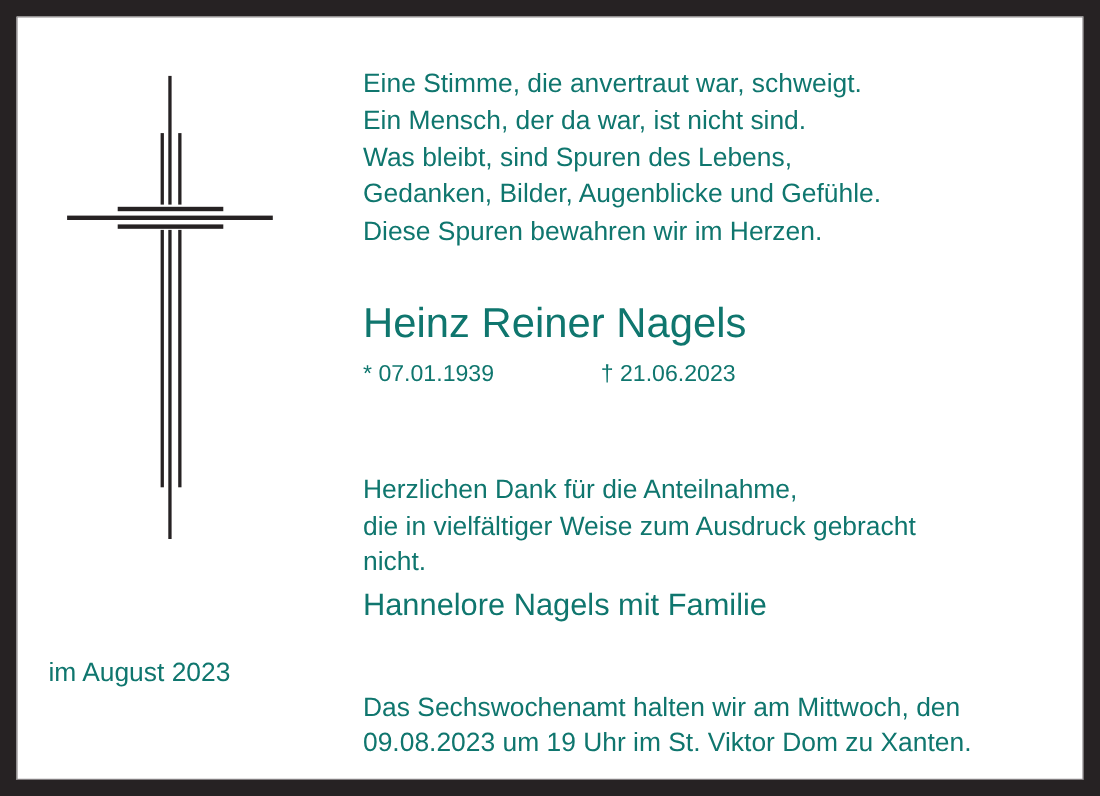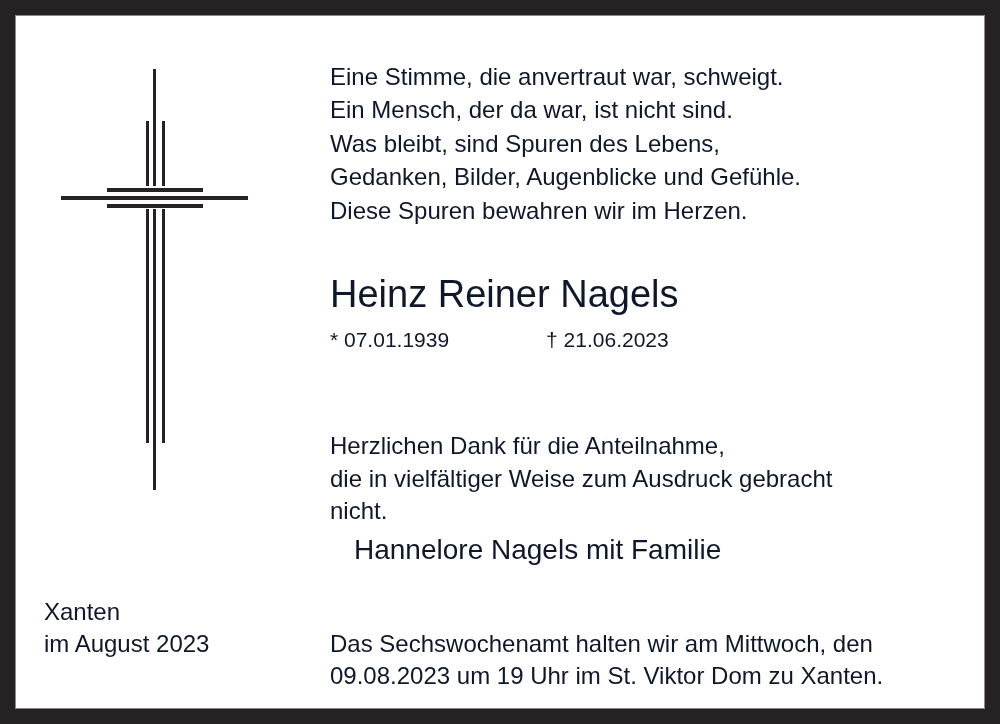--- a/index.html
+++ b/index.html
@@ -7,21 +7,21 @@
     padding: 0;
     background: #ffffff;
   }
   .sheet {
     position: relative;
     width: 1000px;
     height: 724px;
     background: #ffffff;
     overflow: hidden;
     font-family: "Liberation Sans", sans-serif;
-    color: #0f172a;
+    color: #0f766e;
   }
   .frame {
     position: absolute;
     inset: 0;
     border: 15px solid #262223;
     box-shadow: inset 0 0 0 1px #8d898b;
     pointer-events: none;
     z-index: 5;
   }
   
@@ -49,21 +49,21 @@
     font-size: 21px; line-height: 40px;
     display: flex;
   }
   .death-date { margin-left: 97px; }
   .thanks {
     left: 330px; top: 398px;
     font-size: 24px; line-height: 32.5px; margin-top: 32px;
   }
   .family {
     left: 330px; top: 532px;
-    font-size: 28px; line-height: 36px; margin-left: 24px;
+    font-size: 28px; line-height: 36px;
   }
   .place-date {
     left: 44px; top: 596px;
     font-size: 24px; line-height: 32px;
   }
   .service {
     left: 330px; top: 628px;
     font-size: 24px; line-height: 32px;
   }
 </style>
@@ -101,21 +101,20 @@
 
   <div class="abs thanks">
     <div>Herzlichen Dank für die Anteilnahme,</div>
     <div>die in vielfältiger Weise zum Ausdruck gebracht</div>
     <div>nicht.</div>
   </div>
 
   <div class="abs family">Hannelore Nagels mit Familie</div>
 
   <div class="abs place-date">
-    <div>Xanten</div>
     <div>im August 2023</div>
   </div>
 
   <div class="abs service">
     <div>Das Sechswochenamt halten wir am Mittwoch, den</div>
     <div>09.08.2023 um 19 Uhr im St. Viktor Dom zu Xanten.</div>
   </div>
 
 </div>
 

